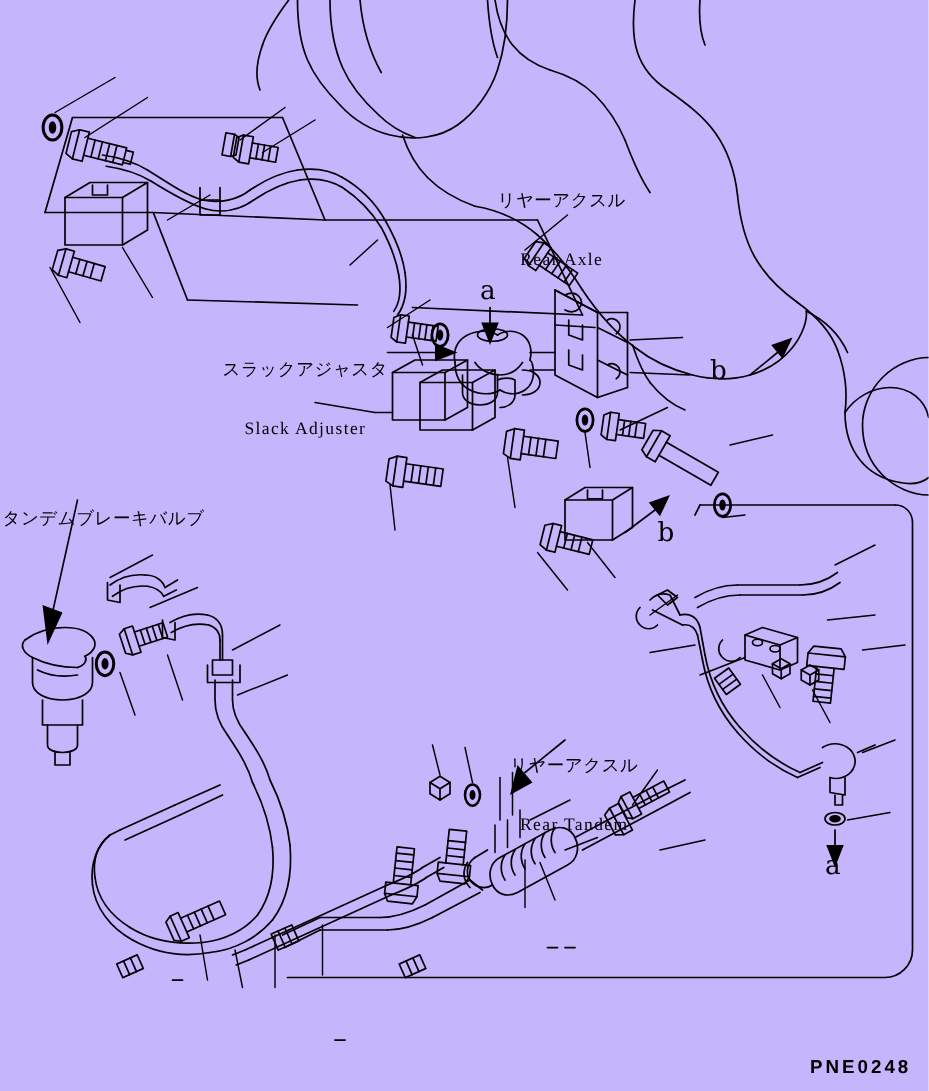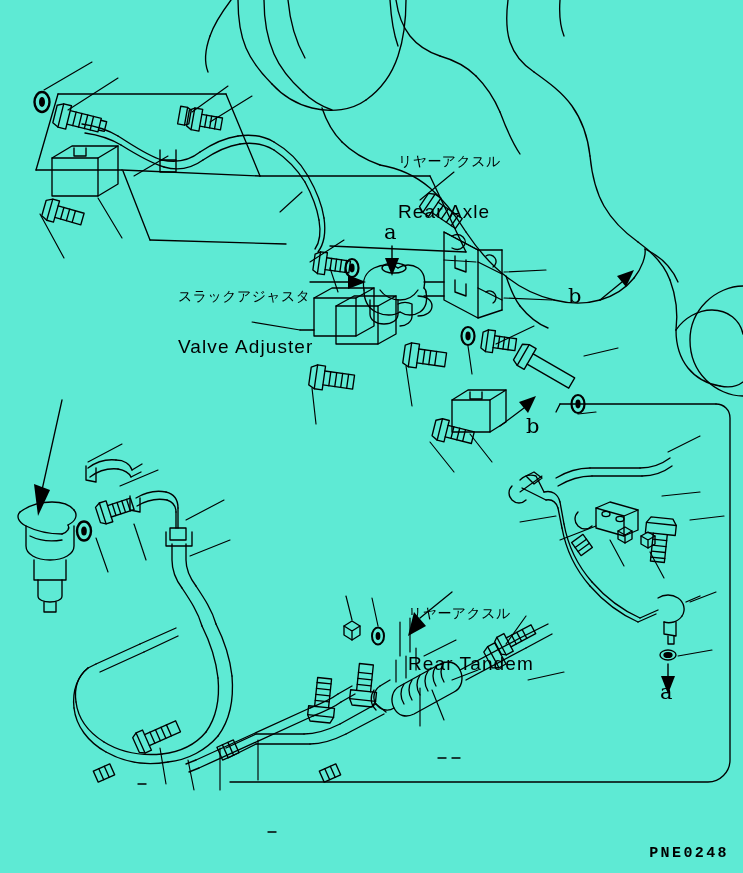--- a/index.html
+++ b/index.html
@@ -8,21 +8,21 @@
     padding: 0;
     background: #ffffff;
   }
   body {
     font-family: "DejaVu Sans", sans-serif;
   }
   #page {
     position: relative;
     width: 743px;
     height: 873px;
-    background: #5eead4;
+    background: #c4b5fd;
     overflow: hidden;
   }
   #diagram-svg {
     position: absolute;
     left: 0;
     top: 0;
     width: 743px;
     height: 873px;
     display: block;
   }
@@ -32,37 +32,38 @@
     color: #000000;
     line-height: 1.05;
   }
   .label-jp {
     font-family: "DejaVu Sans", sans-serif;
     font-size: 14px;
     letter-spacing: 0.4px;
     display: block;
   }
   .label-en {
-    font-family: Liberation Sans, sans-serif;
-    font-size: 19px;
+    font-family: Liberation Serif, serif;
+    font-size: 14px;
     letter-spacing: 1.1px;
     display: block;
+    text-align: center;
   }
   .callout {
     position: absolute;
     font-family: "DejaVu Serif", serif;
     font-size: 21px;
     color: #000000;
     line-height: 1;
   }
   #part-number {
     position: absolute;
     right: 14px;
     bottom: 11px;
-    font-family: Liberation Mono, monospace;
+    font-family: Liberation Sans, sans-serif;
     font-size: 15px;
     letter-spacing: 2.4px;
     font-weight: bold;
     color: #000000;
     margin-left: 28px;
   }
   
   #label-rear-axle   { left: 398px; top: 120px; }
   #label-slack-adj   { left: 178px; top: 255px; }
   #label-tandem      { left: 2px;   top: 374px; }
@@ -643,24 +644,25 @@
     </g>
   </svg>
 
   <div class="label-block" id="label-rear-axle">
     <span class="label-jp">リヤーアクスル</span>
     <span class="label-en">Rear Axle</span>
   </div>
 
   <div class="label-block" id="label-slack-adj">
     <span class="label-jp">スラックアジャスタ</span>
-    <span class="label-en">Valve Adjuster</span>
+    <span class="label-en">Slack Adjuster</span>
   </div>
 
   <div class="label-block" id="label-tandem">
+    <span class="label-jp">タンデムブレーキバルブ</span>
   </div>
 
   <div class="label-block" id="label-rear-frame">
     <span class="label-jp">リヤーアクスル</span>
     <span class="label-en">Rear Tandem</span>
   </div>
 
   <div class="callout" style="left:384px; top:222px;">a</div>
   <div class="callout" style="left:568px; top:286px;">b</div>
   <div class="callout" style="left:526px; top:416px;">b</div>

